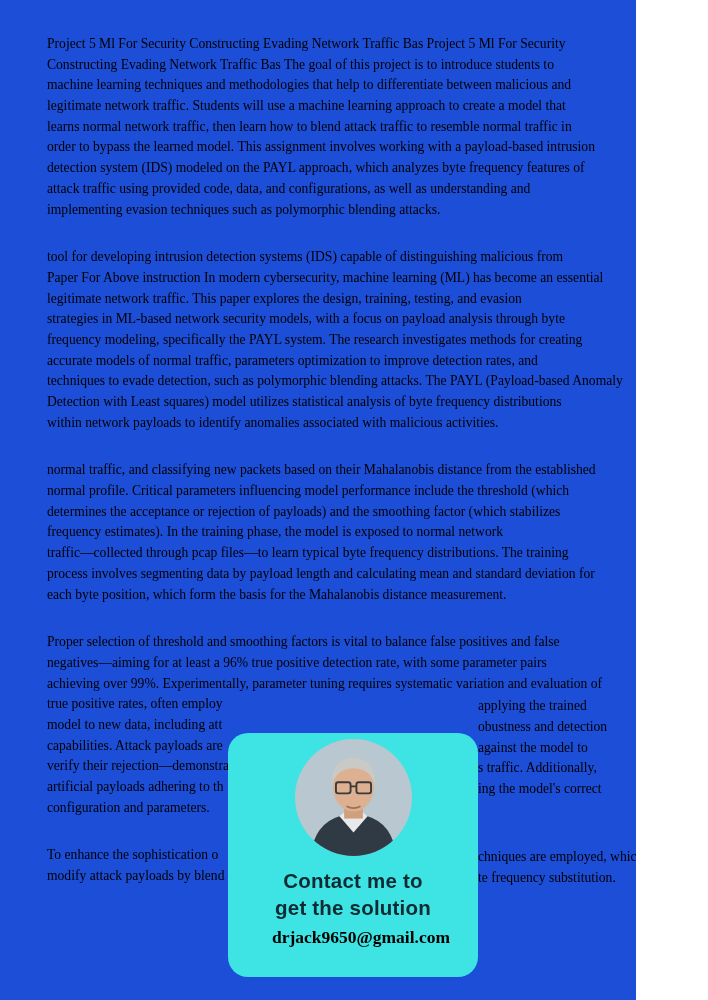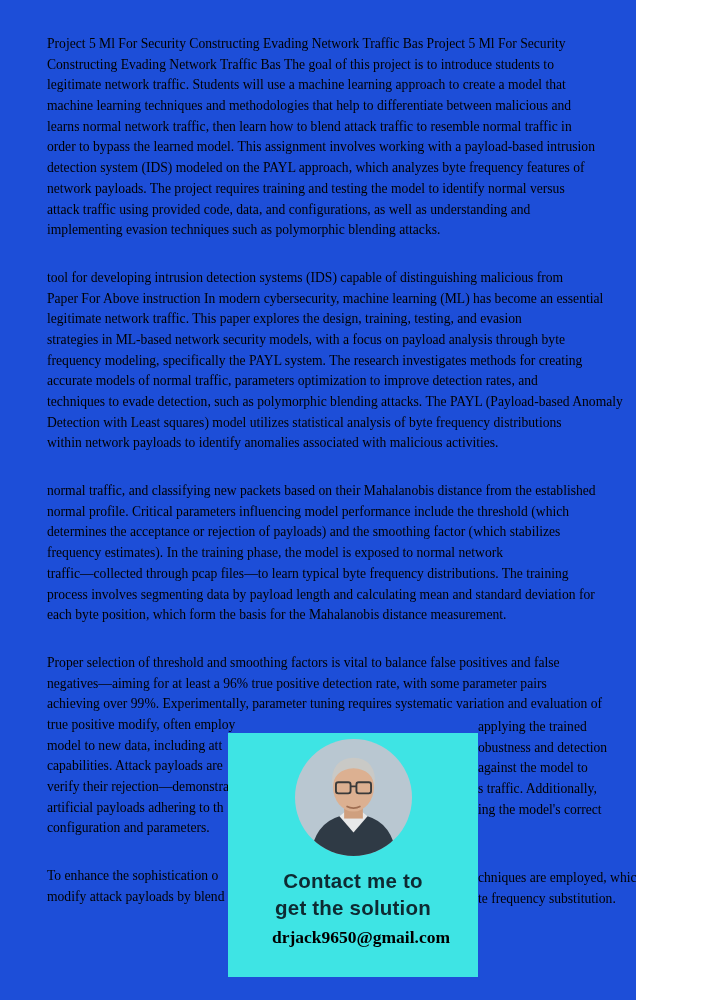--- a/index.html
+++ b/index.html
@@ -17,26 +17,25 @@
 </style>
 </head>
 <body>
 
 <div class="page">
 
   <div class="doc" id="doc" style="color: rgb(0, 0, 0);">
       <div class="paragraph">
         <div class="line">Project 5 Ml For Security Constructing Evading Network Traffic Bas Project 5 Ml For Security</div>
         <div class="line">Constructing Evading Network Traffic Bas The goal of this project is to introduce students to</div>
+        <div class="line">machine learning techniques and methodologies that help to differentiate between malicious and</div>
         <div class="line">legitimate network traffic. Students will use a machine learning approach to create a model that</div>
-        <div class="line">machine learning techniques and methodologies that help to differentiate between malicious and</div>
         <div class="line">learns normal network traffic, then learn how to blend attack traffic to resemble normal traffic in</div>
         <div class="line">order to bypass the learned model. This assignment involves working with a payload-based intrusion</div>
         <div class="line">detection system (IDS) modeled on the PAYL approach, which analyzes byte frequency features of</div>
-        <div class="line">network payloads. The project requires training and testing the model to identify normal versus</div>
         <div class="line">attack traffic using provided code, data, and configurations, as well as understanding and</div>
         <div class="line">implementing evasion techniques such as polymorphic blending attacks.</div>
       </div>
       <div class="paragraph">
         <div class="line">tool for developing intrusion detection systems (IDS) capable of distinguishing malicious from</div>
         <div class="line">Paper For Above instruction In modern cybersecurity, machine learning (ML) has become an essential</div>
         <div class="line">legitimate network traffic. This paper explores the design, training, testing, and evasion</div>
         <div class="line">strategies in ML-based network security models, with a focus on payload analysis through byte</div>
         <div class="line">frequency modeling, specifically the PAYL system. The research investigates methods for creating</div>
         <div class="line">accurate models of normal traffic, parameters optimization to improve detection rates, and</div>
@@ -50,34 +49,34 @@
         <div class="line">determines the acceptance or rejection of payloads) and the smoothing factor (which stabilizes</div>
         <div class="line">frequency estimates). In the training phase, the model is exposed to normal network</div>
         <div class="line">traffic—collected through pcap files—to learn typical byte frequency distributions. The training</div>
         <div class="line">process involves segmenting data by payload length and calculating mean and standard deviation for</div>
         <div class="line">each byte position, which form the basis for the Mahalanobis distance measurement.</div>
       </div>
       <div class="paragraph">
         <div class="line">Proper selection of threshold and smoothing factors is vital to balance false positives and false</div>
         <div class="line">negatives—aiming for at least a 96% true positive detection rate, with some parameter pairs</div>
         <div class="line">achieving over 99%. Experimentally, parameter tuning requires systematic variation and evaluation of</div>
-        <div class="line"><span class="frag-left">true positive modify, often employ</span><span class="frag-right">applying the trained</span></div>
+        <div class="line"><span class="frag-left">true positive rates, often employ</span><span class="frag-right">applying the trained</span></div>
         <div class="line"><span class="frag-left">model to new data, including att</span><span class="frag-right">obustness and detection</span></div>
         <div class="line"><span class="frag-left">capabilities. Attack payloads are</span><span class="frag-right">against the model to</span></div>
         <div class="line"><span class="frag-left">verify their rejection—demonstrat</span><span class="frag-right">s traffic. Additionally,</span></div>
         <div class="line"><span class="frag-left">artificial payloads adhering to th</span><span class="frag-right">ing the model's correct</span></div>
         <div class="line">configuration and parameters.</div>
       </div>
       <div class="paragraph">
         <div class="line"><span class="frag-left">To enhance the sophistication o</span><span class="frag-right">chniques are employed, which</span></div>
         <div class="line"><span class="frag-left">modify attack payloads by blend</span><span class="frag-right">te frequency substitution.</span></div>
       </div>
     </div>
 
-  <div class="popup" style="background: rgb(62, 228, 228);">
+  <div class="popup" style="background: rgb(62, 228, 228); border-radius: 20px;">
     <span class="avatar">
       <svg viewBox="0 0 100 100" aria-hidden="true">
         <rect width="100" height="100" fill="#b9c7d1"></rect>
         <path d="M13 100 Q17 72 38 66 L62 66 Q83 72 87 100 Z" fill="#2f3a45"></path>
         <path d="M38 66 L50 80 L62 66 L57 62 L43 62 Z" fill="#e8e9ea"></path>
         <rect x="42" y="54" width="16" height="14" fill="#cf9f7e"></rect>
         <ellipse cx="50" cy="41" rx="17.5" ry="21" fill="#dcb091"></ellipse>
         <path d="M32 42 Q29 17 50 16 Q71 17 68 42 Q67 26 50 25 Q33 26 32 42 Z" fill="#c9c9c6"></path>
         <rect x="35" y="37" width="12.5" height="9.5" rx="2" fill="none" stroke="#3a3a3a" stroke-width="1.6"></rect>
         <rect x="52.5" y="37" width="12.5" height="9.5" rx="2" fill="none" stroke="#3a3a3a" stroke-width="1.6"></rect>

